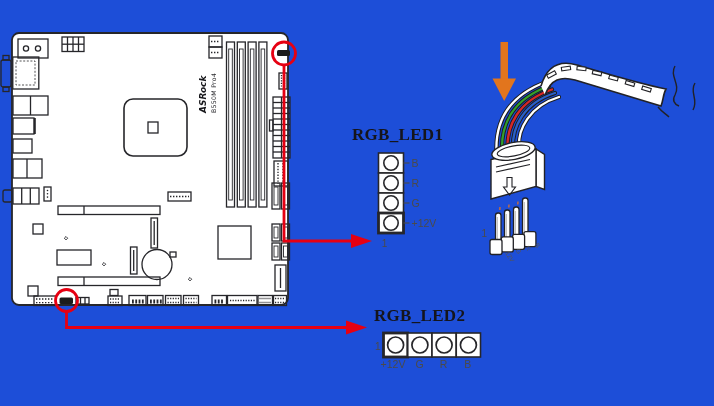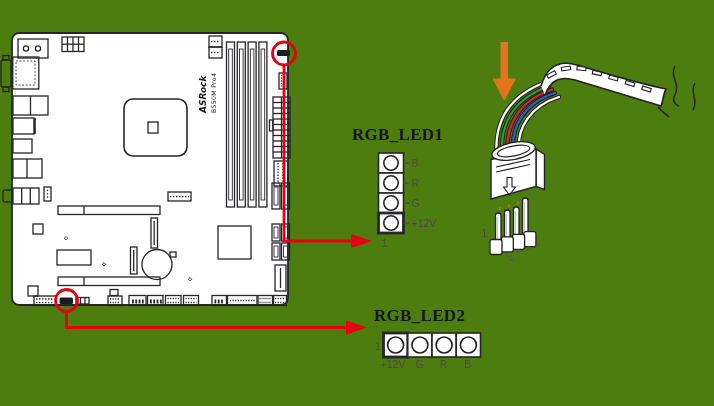--- a/index.html
+++ b/index.html
@@ -1,16 +1,16 @@
 <!DOCTYPE html>
 <html><head>
 <meta charset="utf-8">
 <style>
   html,body{margin:0;padding:0;background:#ffffff;}
-  .page{position:relative;width:714px;height:406px;background:#4d7c0f;overflow:hidden;
+  .page{position:relative;width:714px;height:406px;background:#1d4ed8;overflow:hidden;
         font-family:"Liberation Sans",sans-serif;}
   svg{display:block;}
   .title{font-family:"Liberation Serif",serif;font-weight:bold;font-size:17px;fill:#15151c;letter-spacing:.3px;}
   .lbl{font-family:"Liberation Sans",sans-serif;font-size:10.5px;fill:#4a4a4a;}
   .pin1{font-family:"Liberation Sans",sans-serif;font-size:10px;fill:#4a4a4a;}
   .brand{font-family:"DejaVu Sans",sans-serif;font-style:italic;font-weight:bold;font-size:9px;fill:#17171b;}
   .model{font-family:"DejaVu Sans",sans-serif;font-size:6.2px;fill:#2a2a2e;letter-spacing:.3px;}
   .striplbl{font-family:"Liberation Sans",sans-serif;font-size:6.3px;fill:#555;}
 </style>
 </head>

